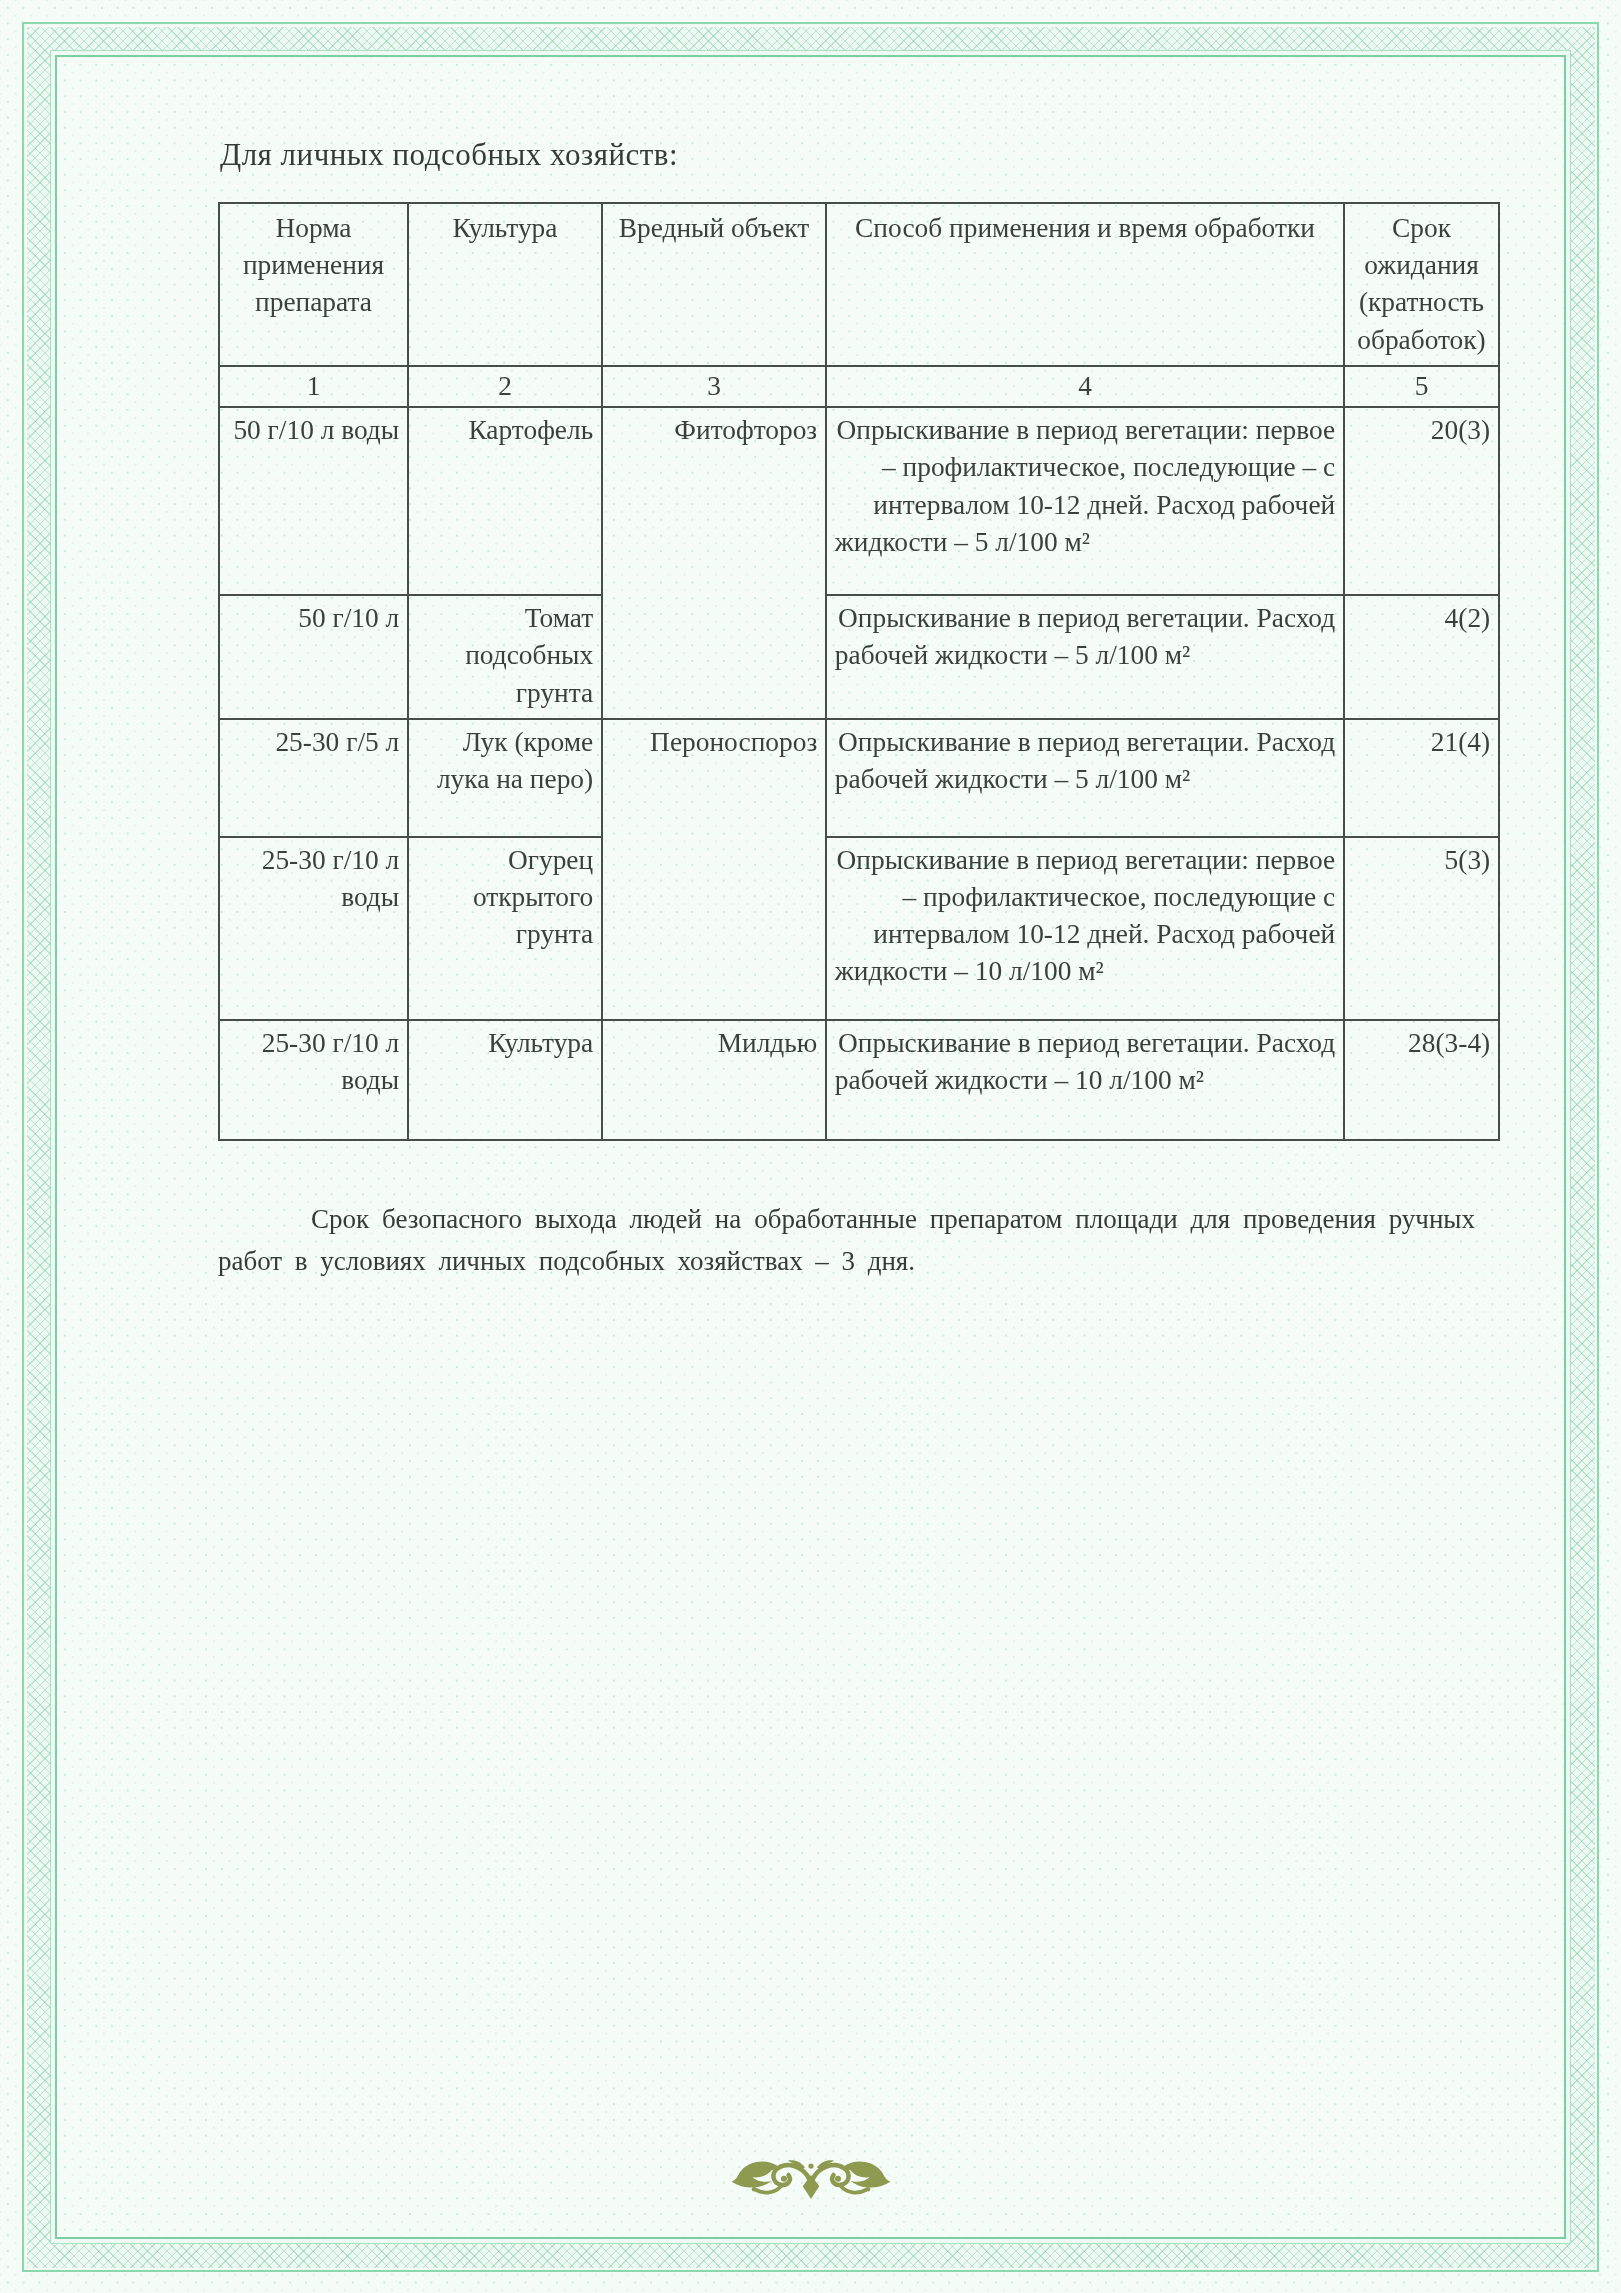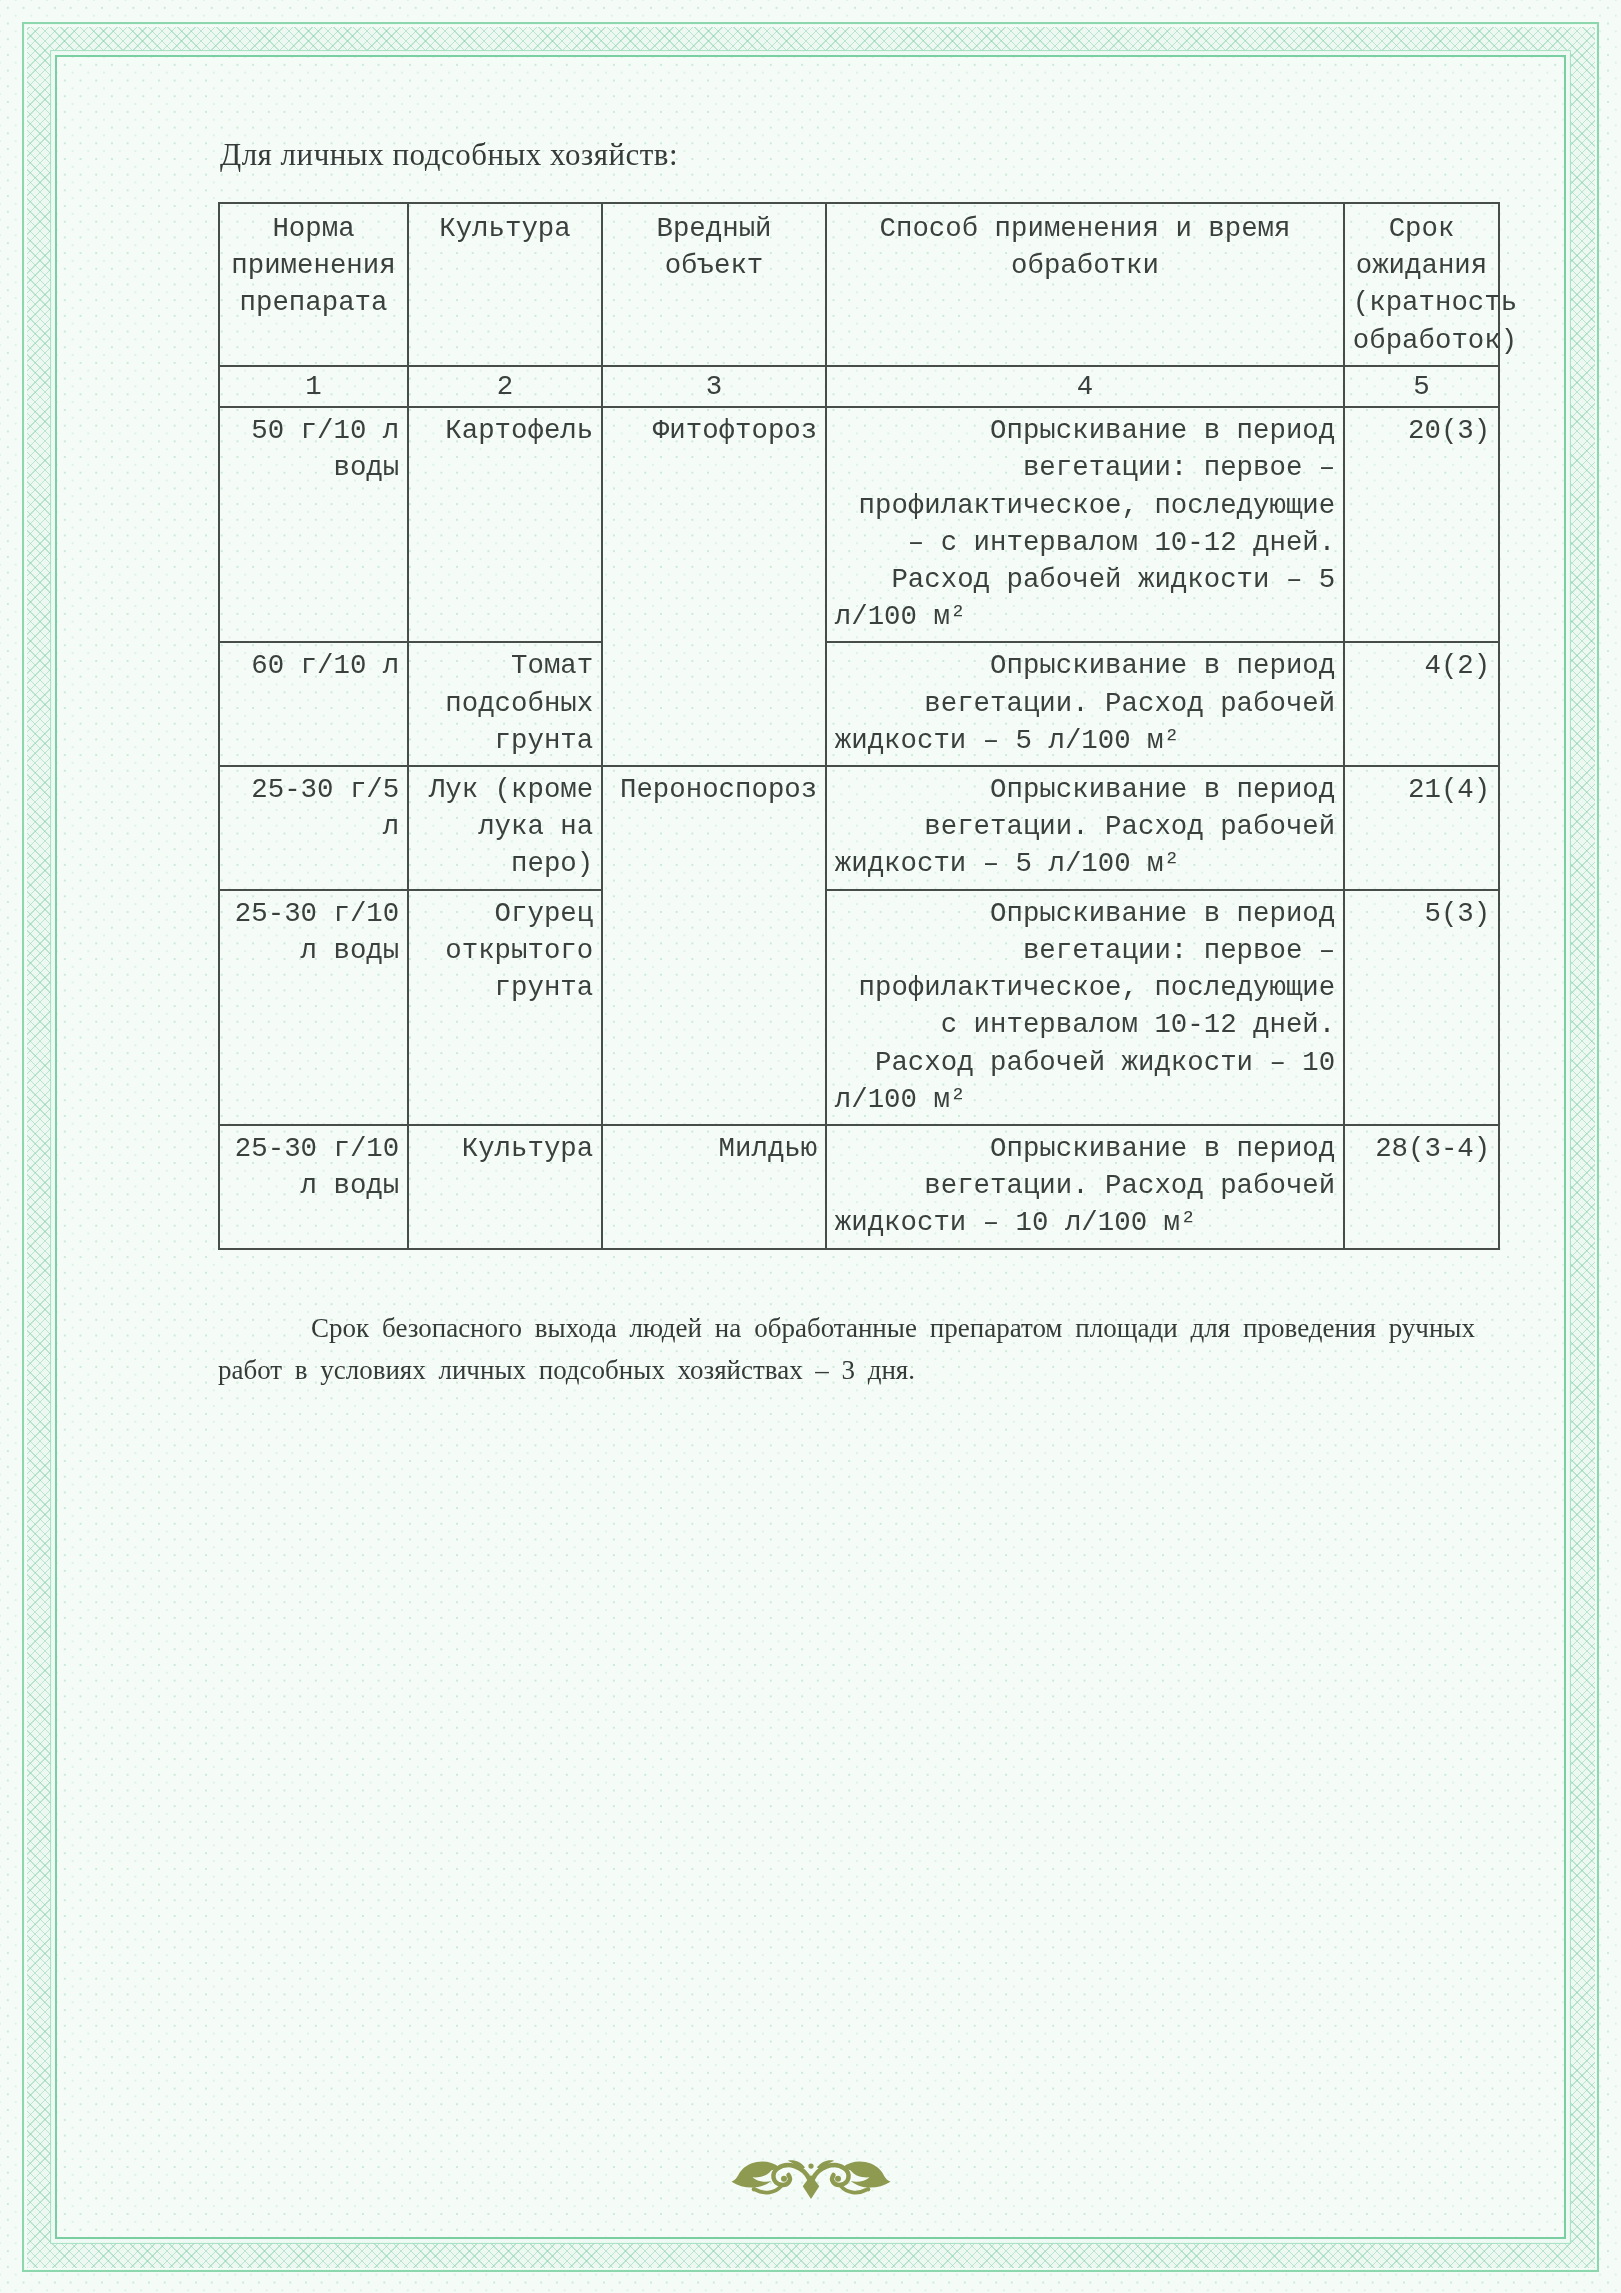--- a/index.html
+++ b/index.html
@@ -51,21 +51,21 @@
   .doc-title{
     font-size:31px;letter-spacing:0.5px;margin:0 0 29px 2px;
   }
   table.app-table{
     border-collapse:collapse;width:1280px;table-layout:fixed;
     font-size:27.4px;line-height:1.36;color:#3a403d;
   }
   table.app-table td{
     border:2px solid #474d49;vertical-align:top;padding:3.9px 7.8px 5.9px;text-align:right;
   }
-  table.app-table{border:2.9px solid #474d49;font-family:Liberation Mono, monospace;}
+  table.app-table{border:2.9px solid #474d49;}
   td.c-center{text-align:center;}
   td.c-method{text-align:justify;text-align-last:left;padding:3.9px 9.8px 5.9px 11.8px;}
   tr.hdr td{text-align:center;padding-top:5.9px;}
   tr.numrow td{text-align:center;padding:1px 3.9px;}
   .para{
     font-size:27px;line-height:1.56;text-align:justify;text-align-last:left;
     text-indent:93px;margin:0;color:#353b39;word-spacing:5.9px;
   }
   .para + .para{margin-top:2px;}
   .paras{margin-top:57px;width:1257px;}
@@ -130,21 +130,21 @@
         <td>5</td>
       </tr>
       <tr style="height:188px">
         <td class="c-center">50 г/10 л воды</td>
         <td class="c-center">Картофель</td>
         <td class="c-center" rowspan="2">Фитофтороз</td>
         <td class="c-method">Опрыскивание в период вегетации: первое – профилактическое, последующие – с интервалом 10-12 дней. Расход рабочей жидкости – 5 л/100 м²</td>
         <td class="c-center">20(3)</td>
       </tr>
       <tr style="height:118px">
-        <td class="c-center">60 г/10 л</td>
+        <td class="c-center">50 г/10 л</td>
         <td class="c-center">Томат подсобных грунта</td>
         <td class="c-method">Опрыскивание в период вегетации. Расход рабочей жидкости – 5 л/100 м²</td>
         <td class="c-center">4(2)</td>
       </tr>
       <tr style="height:118px">
         <td class="c-center">25-30 г/5 л</td>
         <td class="c-center">Лук (кроме лука на перо)</td>
         <td class="c-center" rowspan="2">Пероноспороз</td>
         <td class="c-method">Опрыскивание в период вегетации. Расход рабочей жидкости – 5 л/100 м²</td>
         <td class="c-center">21(4)</td>

